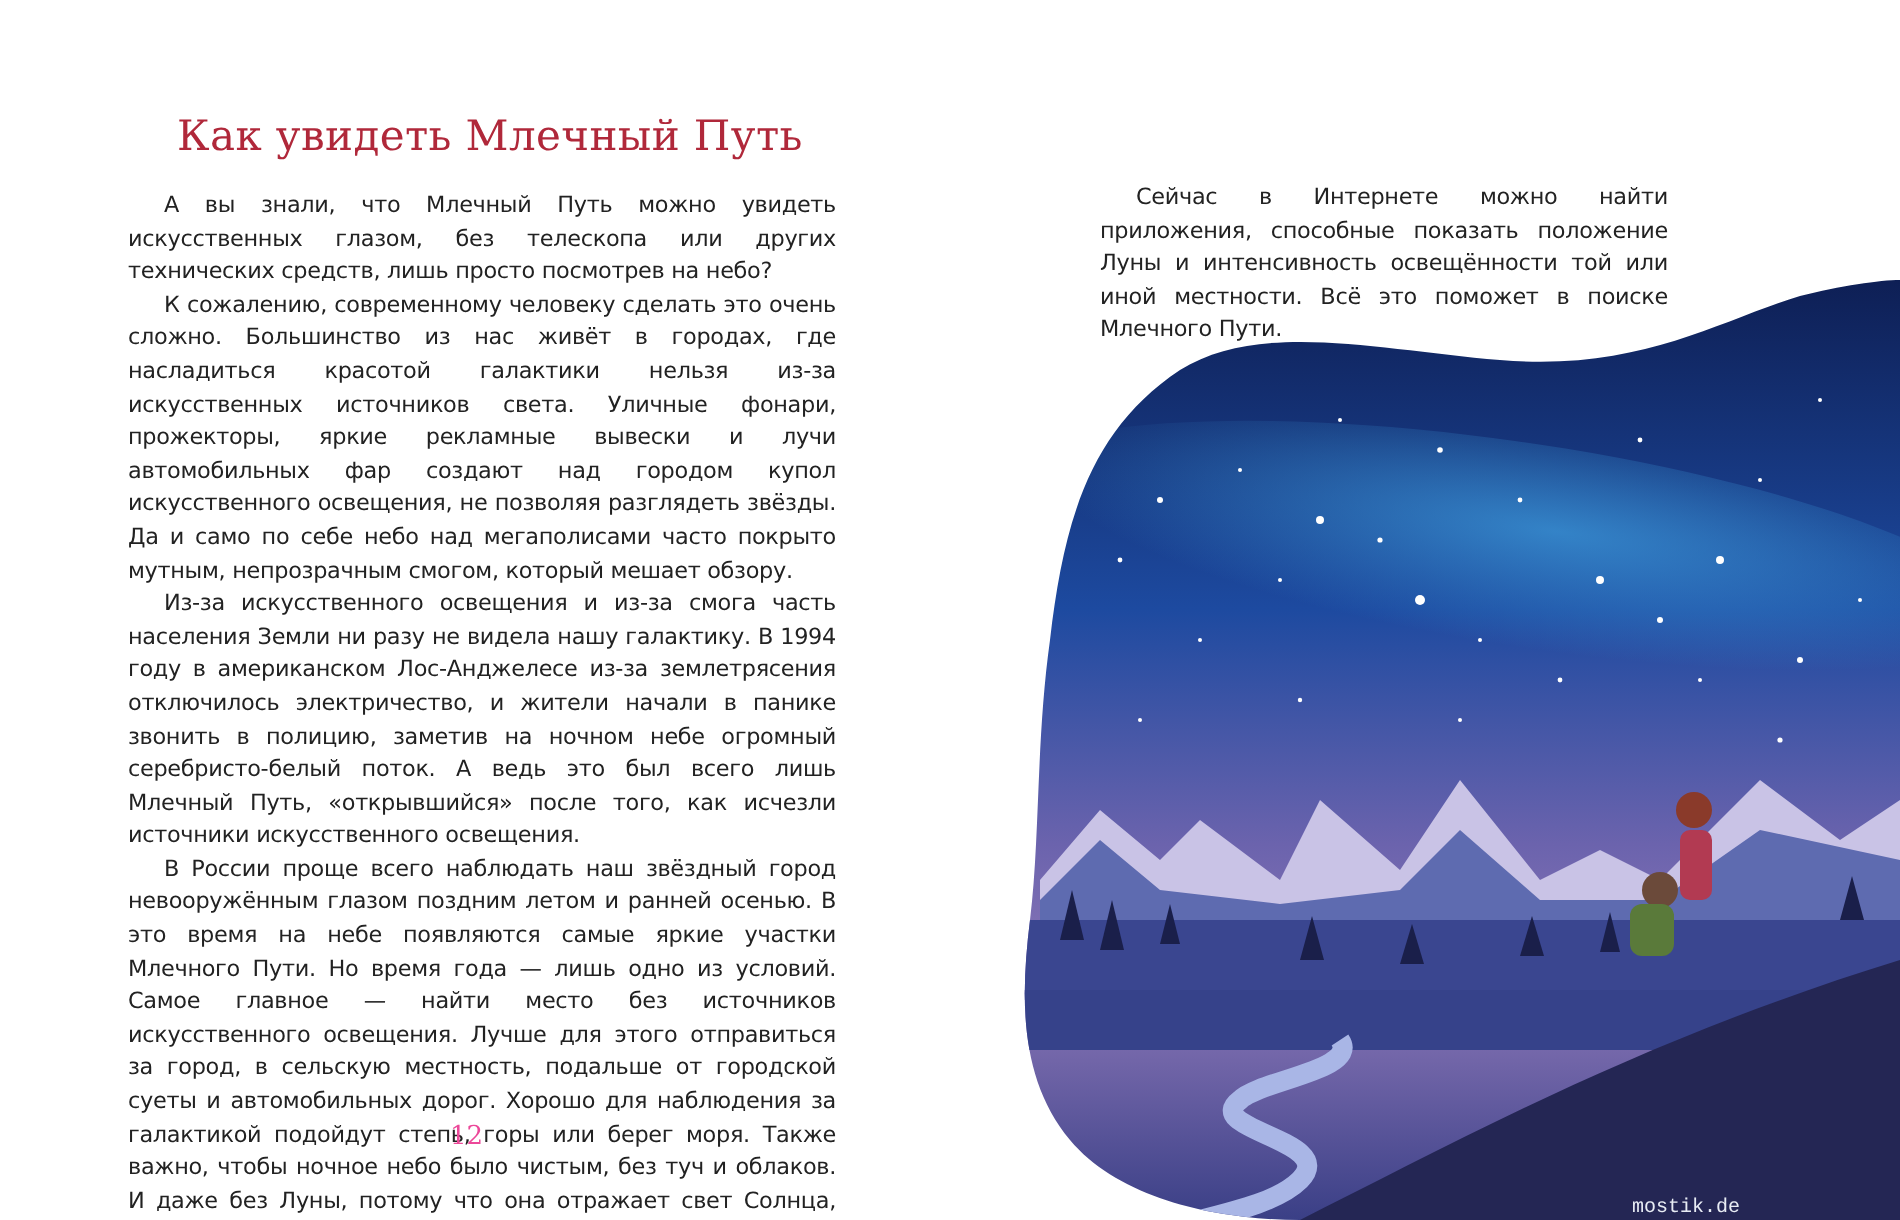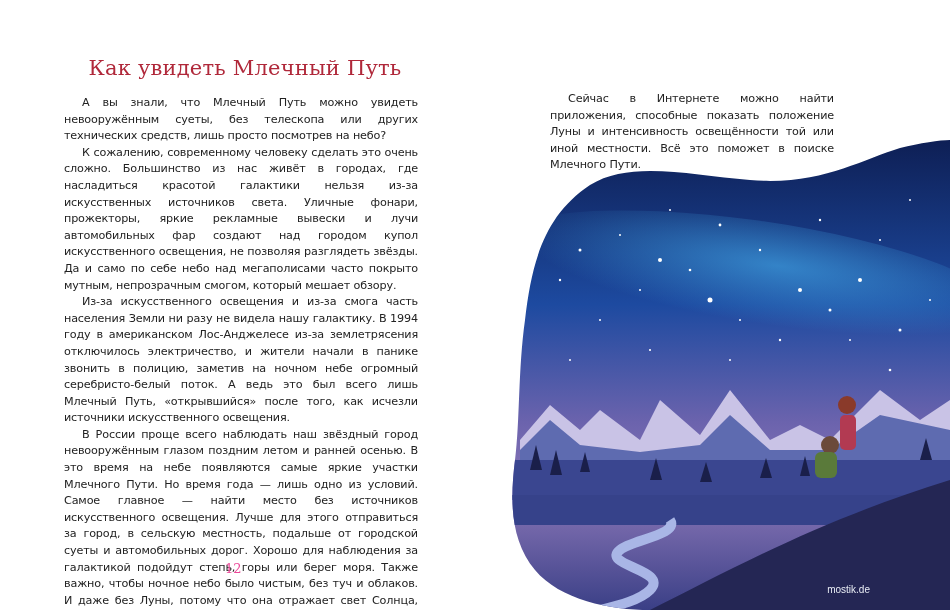--- a/index.html
+++ b/index.html
@@ -5,30 +5,30 @@
   html,body{margin:0;padding:0;}
   body{width:950px;height:610px;overflow:hidden;background:#ffffff;position:relative;font-family:"DejaVu Sans",sans-serif;color:#222;}
   .page{position:absolute;top:0;left:0;width:874px;height:610px;}
   .title{position:absolute;left:60px;top:56px;width:370px;text-align:center;font-family:"DejaVu Serif",serif;font-size:21px;color:#b0283a;letter-spacing:0.2px;}
   .col-left{position:absolute;left:64px;top:95px;width:354px;font-size:11.2px;line-height:16.6px;text-align:justify;letter-spacing:-0.15px;}
   .col-left p{margin:0;text-indent:18px;}
   .col-right{position:absolute;left:538px;top:79px;width:308px;font-size:11.2px;line-height:16.6px;text-align:justify;letter-spacing:-0.15px;}
   .col-right p{margin:12px;text-indent:18px;}
   .pagenum{position:absolute;left:225px;top:561px;width:40px;text-align:left;font-family:"DejaVu Serif",serif;font-size:13px;color:#ec4899;}
   .illus{position:absolute;left:500px;top:140px;width:450px;height:470px;}
-  .watermark{position:absolute;right:4px;bottom:15px;font-size:10px;color:#e8ecf4;font-family:Liberation Sans, sans-serif;padding-left:12px;}
+  .watermark{position:absolute;right:4px;bottom:0;font-size:10px;color:#e8ecf4;font-family:Liberation Mono, monospace;padding-left:12px;}
 </style>
 </head>
 <body>
 
 <div class="page">
   <h1 class="title" style="margin:0;font-weight:normal;">Как увидеть Млечный Путь</h1>
 
   <div class="col-left">
-    <p>А вы знали, что Млечный Путь можно увидеть невооружённым суеты, без телескопа или других технических средств, лишь просто посмотрев на небо?</p>
+    <p>А вы знали, что Млечный Путь можно увидеть искусственных глазом, без телескопа или других технических средств, лишь просто посмотрев на небо?</p>
     <p>К сожалению, современному человеку сделать это очень сложно. Большинство из нас живёт в городах, где насладиться красотой галактики нельзя из-за искусственных источников света. Уличные фонари, прожекторы, яркие рекламные вывески и лучи автомобильных фар создают над городом купол искусственного освещения, не позволяя разглядеть звёзды. Да и само по себе небо над мегаполисами часто покрыто мутным, непрозрачным смогом, который мешает обзору.</p>
     <p>Из-за искусственного освещения и из-за смога часть населения Земли ни разу не видела нашу галактику. В 1994 году в американском Лос-Анджелесе из-за землетрясения отключилось электричество, и жители начали в панике звонить в полицию, заметив на ночном небе огромный серебристо-белый поток. А ведь это был всего лишь Млечный Путь, «открывшийся» после того, как исчезли источники искусственного освещения.</p>
     <p>В России проще всего наблюдать наш звёздный город невооружённым глазом поздним летом и ранней осенью. В это время на небе появляются самые яркие участки Млечного Пути. Но время года — лишь одно из условий. Самое главное — найти место без источников искусственного освещения. Лучше для этого отправиться за город, в сельскую местность, подальше от городской суеты и автомобильных дорог. Хорошо для наблюдения за галактикой подойдут степь, горы или берег моря. Также важно, чтобы ночное небо было чистым, без туч и облаков. И даже без Луны, потому что она отражает свет Солнца, создавая сильный световой фон на небе.</p>
   </div>
 
   <div class="pagenum">12</div>
 
   <div class="col-right">
     <p>Сейчас в Интернете можно найти приложения, способные показать положение Луны и интенсивность освещённости той или иной местности. Всё это поможет в поиске Млечного Пути.</p>
   </div>

